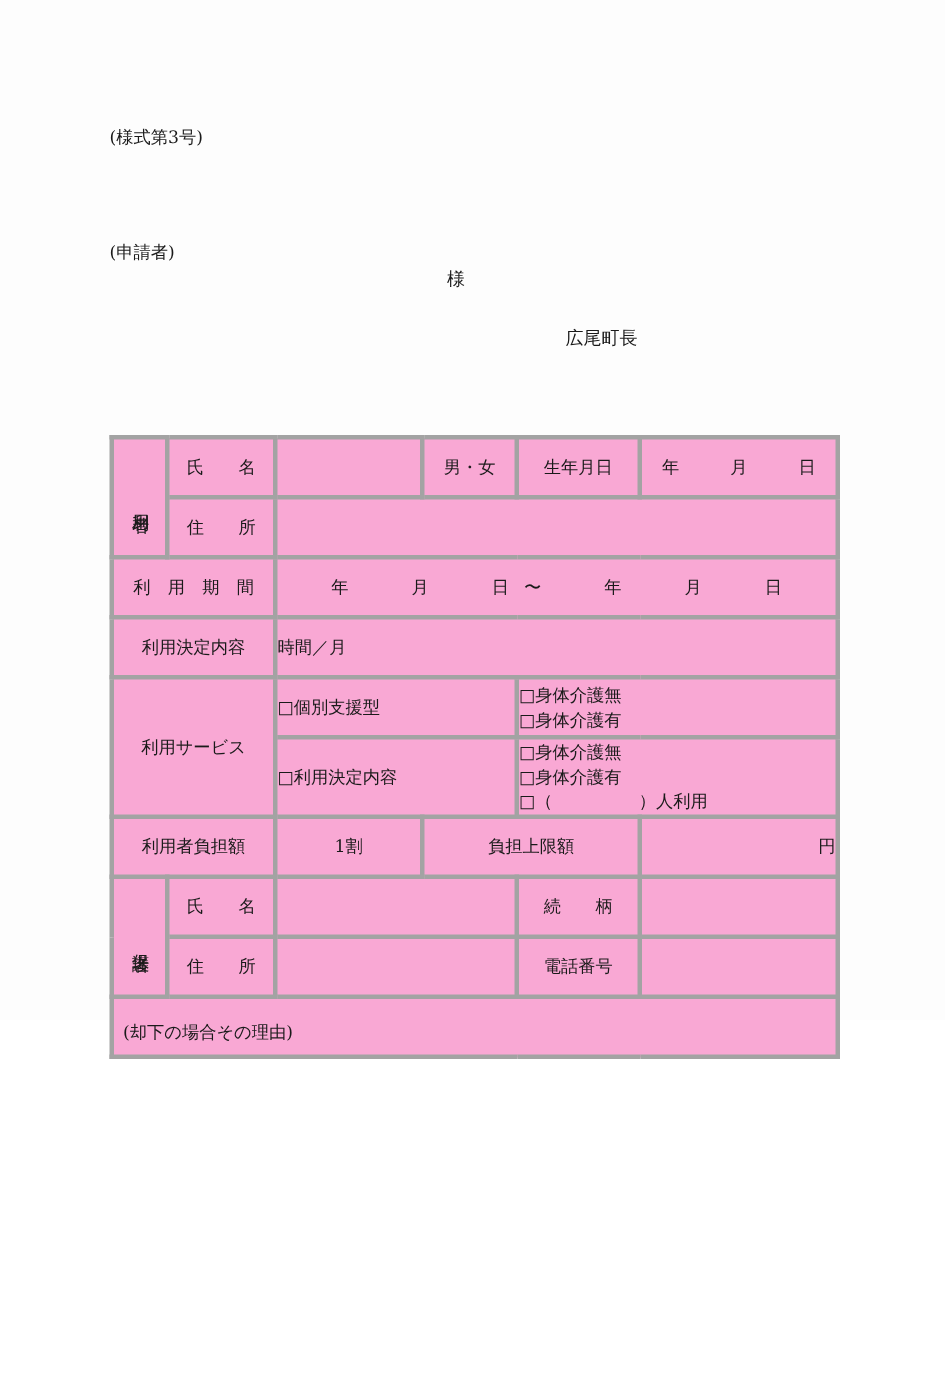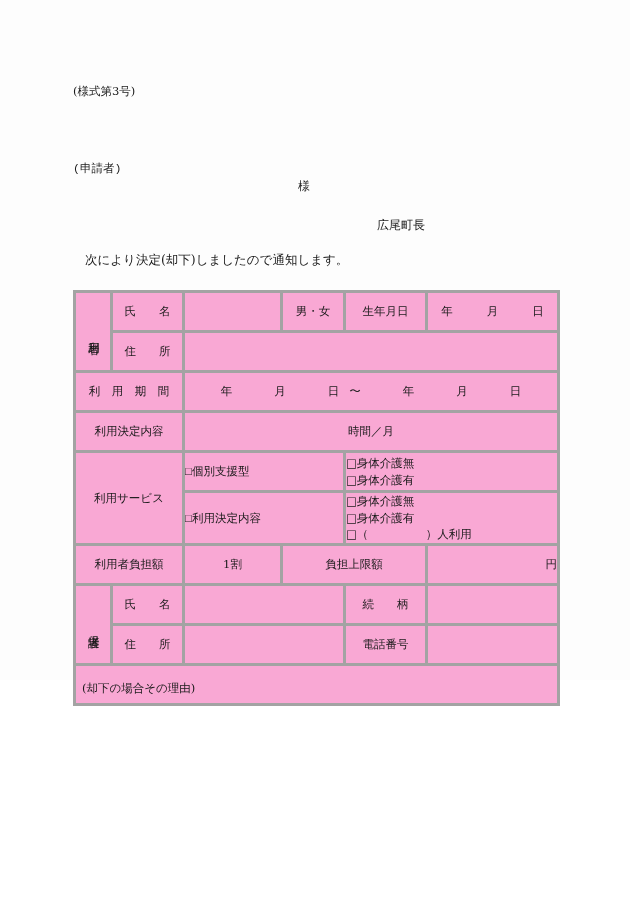--- a/index.html
+++ b/index.html
@@ -50,21 +50,20 @@
     font-size: 12px;
     white-space: nowrap;
   }
   .date-line .gap { display: inline-block; width: 26px; }
   .applicant-label {
     position: absolute;
     left: 73px;
     top: 161px;
     font-size: 11.5px;
     white-space: nowrap;
-    font-family: Liberation Mono, monospace;
   }
   .sama {
     position: absolute;
     left: 298px;
     top: 178px;
     font-size: 12px;
   }
   .issuer {
     position: absolute;
     left: 377px;
@@ -116,28 +115,26 @@
   }
 
   .date-cells { text-align: center; white-space: nowrap; }
   .date-cells .g { display: inline-block; width: 34px; }
 
   .period-row { text-align: center; white-space: nowrap; font-size: 11.5px; }
   .period-row .g { display: inline-block; width: 42px; }
   .period-row .gs { display: inline-block; width: 10px; }
 
   .decide-content {
-    text-align: center;
     padding-right: 72px;
   }
 
   .svc-opt {
     padding-left: 26px;
     white-space: nowrap;
-    font-family: Liberation Serif, serif;
   }
   .svc-sub {
     padding-left: 36px;
     line-height: 1.45;
     white-space: nowrap;
   }
   .svc-tall { height: 54px; }
   .right-amount {
     text-align: right;
     padding-right: 28px;
@@ -161,21 +158,20 @@
 
 <div class="page">
 
   <div class="form-no">(様式第3号)</div>
 
 
 
   <div class="applicant-label">(申請者)</div>
   <div class="sama">様</div>
   <div class="issuer">広尾町長</div>
-  <div class="lead-text">次により決定(却下)しましたので通知します。</div>
 
   <table class="form-table">
     <colgroup>
       <col style="width:37px">
       <col style="width:72px">
       <col style="width:98px">
       <col style="width:63px">
       <col style="width:82px">
       <col style="width:132px">
     </colgroup>

